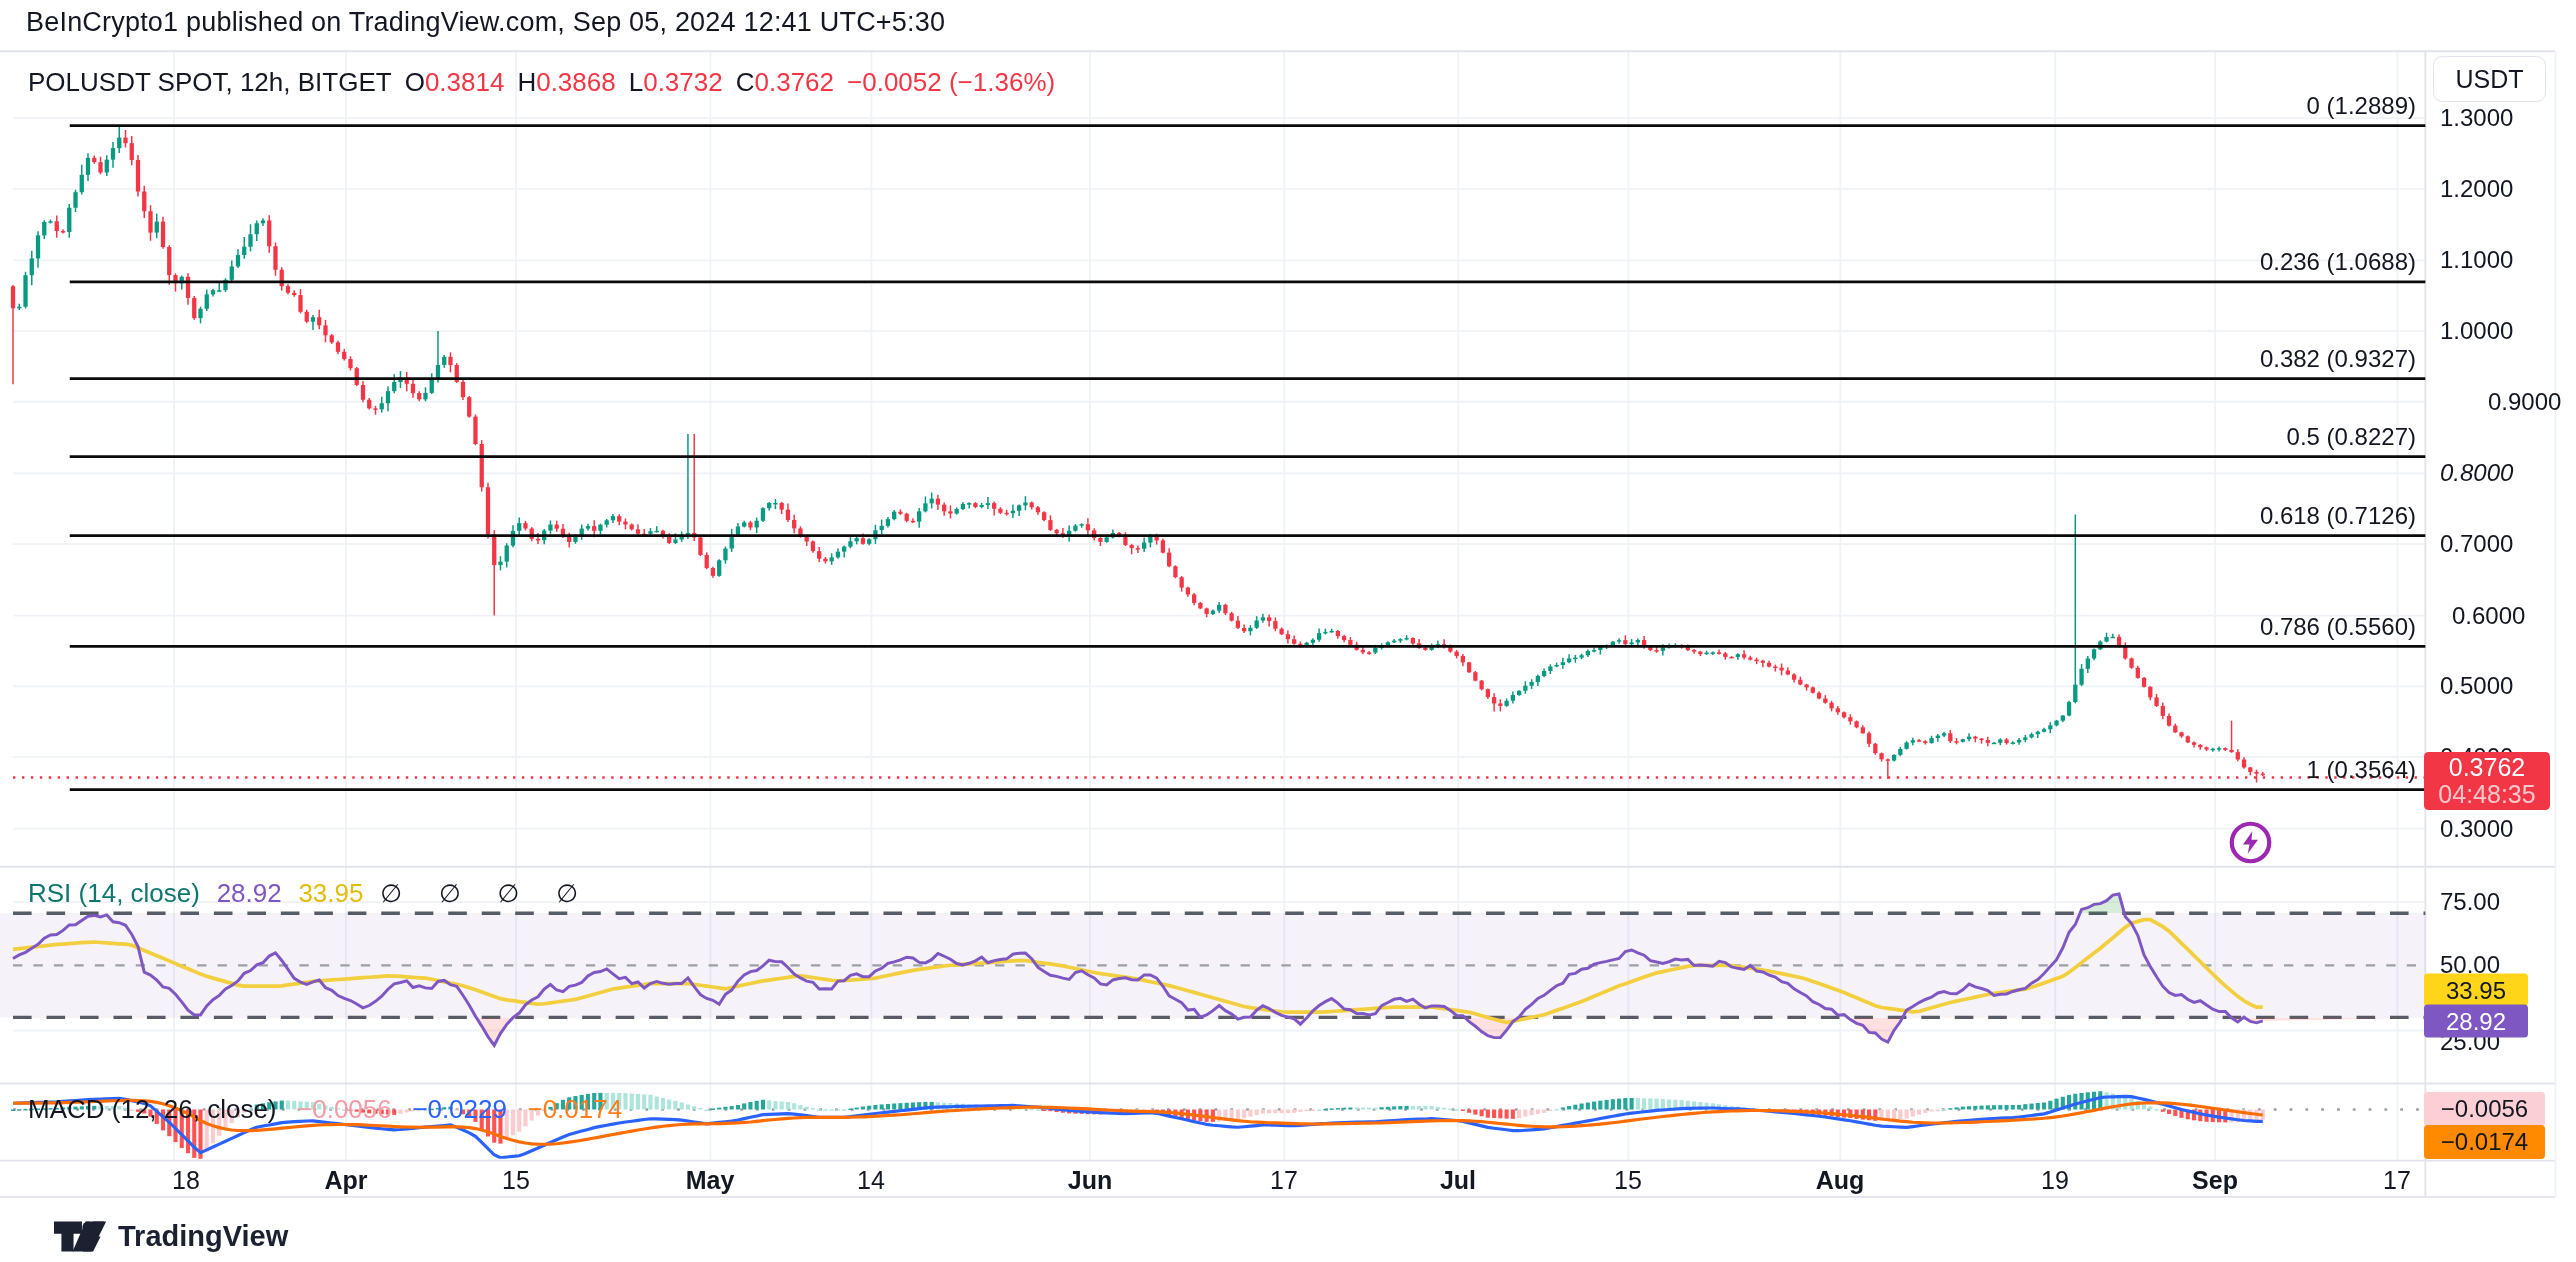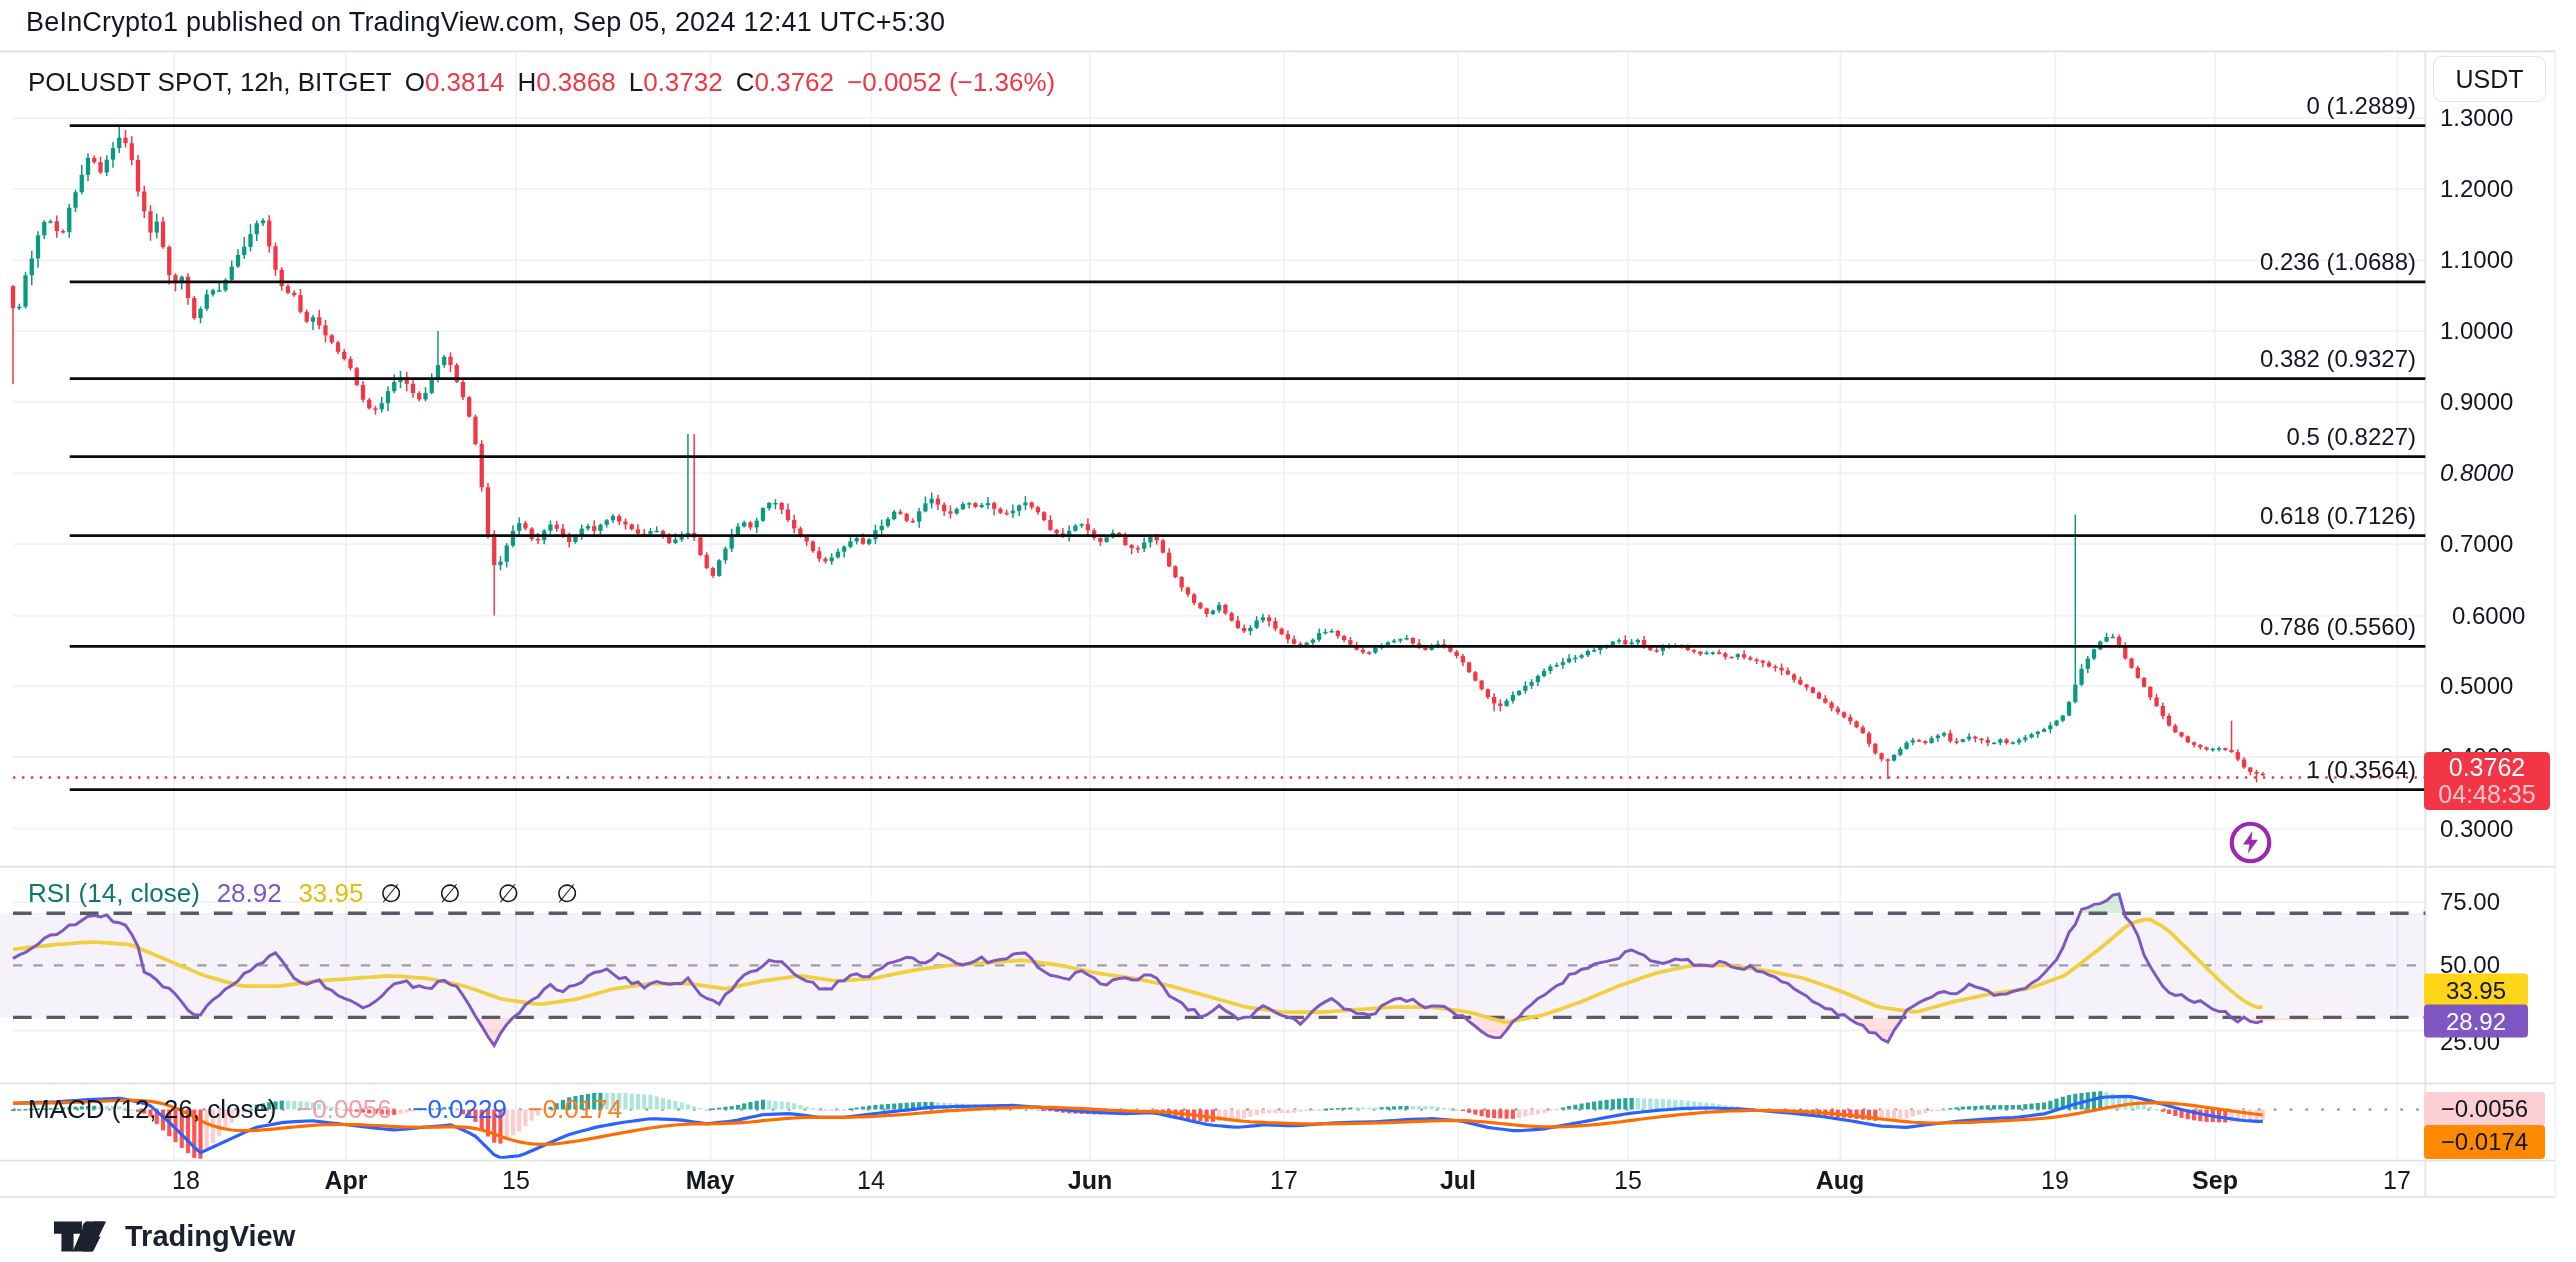--- a/index.html
+++ b/index.html
@@ -27,21 +27,21 @@
   .macd-legend{left:28px;top:1094px;font-size:26px;display:flex;gap:20.5px;align-items:center;white-space:nowrap}
   .macd-legend .t{color:#131722}
   .macd-legend .vh{color:#F59BA6}
   .macd-legend .vm{color:#2962FF}
   .macd-legend .vs{color:#FF7D1A}
   .mini-badge{left:2424px;width:104px;height:33px;border-radius:3.7px;display:flex;align-items:center;justify-content:center;
     font-size:24px;transform:translateY(-50%)}
   .wide-badge{left:2424px;width:121px;height:34px;border-radius:3.7px;display:flex;align-items:center;justify-content:center;
     font-size:24px;transform:translateY(-50%)}
   .scale-num{font-size:24px;color:#131722;transform:translateY(-50%);left:2440px}
-  .logo{left:52px;top:1216px;display:flex;align-items:center;gap:15px;color:#1B2130;font-size:29px;font-weight:600}
+  .logo{left:52px;top:1216px;display:flex;align-items:center;gap:8px;color:#1B2130;font-size:29px;font-weight:600}
   .bolt-btn{left:2228px;top:820px;width:45px;height:45px;cursor:pointer}
 </style>
 </head>
 <body>
 
 <div id="stage">
   <svg id="chart-svg" width="2576" height="1263" viewBox="0 0 2770 1358">
       <line x1="187" y1="55" x2="187" y2="1248" stroke="#EFF2F6" stroke-width="2"></line>
       <line x1="372" y1="55" x2="372" y2="1248" stroke="#EFF2F6" stroke-width="2"></line>
       <line x1="555" y1="55" x2="555" y2="1248" stroke="#EFF2F6" stroke-width="2"></line>
@@ -1206,21 +1206,21 @@
     <span class="red">−0.0052 (−1.36%)</span>
   </div>
 
   <div class="abs usdt-btn">USDT</div>
 
   <div id="price-labels">
       <div class="abs px-label" style="top: 118px;">1.3000</div>
       <div class="abs px-label" style="top: 189px;">1.2000</div>
       <div class="abs px-label" style="top: 260px;">1.1000</div>
       <div class="abs px-label" style="top: 331px;">1.0000</div>
-      <div class="abs px-label" style="top: 402px;">0.9000</div>
+      <div class="abs px-label" style="top: 402px; margin-left: 48px;">0.9000</div>
       <div class="abs px-label" style="top: 473px; font-style: italic;">0.8000</div>
       <div class="abs px-label" style="top: 544px;">0.7000</div>
       <div class="abs px-label" style="top: 616px; margin-left: 12px;">0.6000</div>
       <div class="abs px-label" style="top: 686px;">0.5000</div>
       <div class="abs px-label" style="top: 757px;">0.4000</div>
       <div class="abs px-label" style="top: 829px;">0.3000</div>
     </div>
   <div id="time-labels">
       <div class="abs t-label" style="left: 174px; margin-left: 12px;">18</div>
       <div class="abs t-label b" style="left: 346px;">Apr</div>

